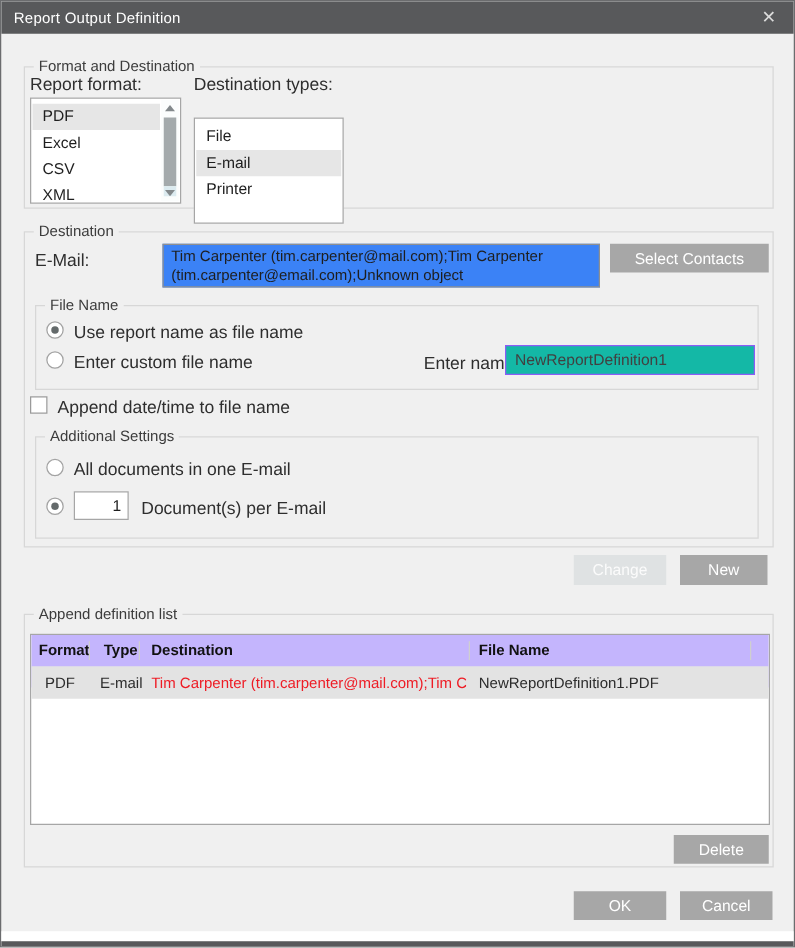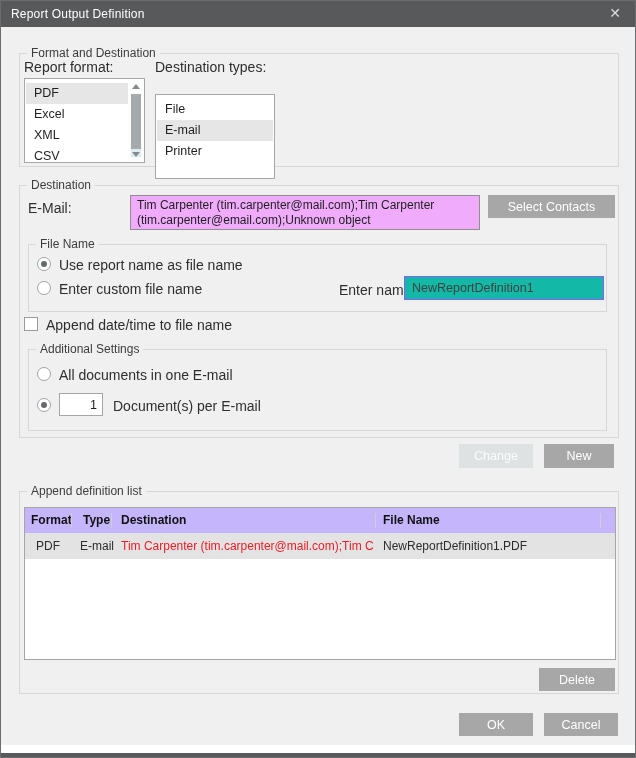--- a/index.html
+++ b/index.html
@@ -42,21 +42,21 @@
   .sb-thumb { position:absolute; left:2px; right:2px; top:14px; height:55px; background:#a4aaac; }
   .sb-track-rest { position:absolute; left:2px; right:2px; top:69px; height:8px; background:#dcebf0; }
 
   .btn {
     position:absolute; background:#a7a7a7; color:#ffffff; font-size:12.5px;
     text-align:center; border:none; font-family:"Liberation Sans", sans-serif; cursor:default;
   }
   .btn.disabled { background:#dfe2e3; color:#fbfbfb;text-align:center; }
 
   .textbox-multiline {
-    position:absolute; background:#f0abfc; border:1px solid #8f8f8f;
+    position:absolute; background:#3b82f6; border:1px solid #8f8f8f;
     font-size:12px; line-height:15px; color:#1e1e1e; padding:2px 6px; overflow:hidden;
   }
   .input-plain {
     position:absolute; border:1px solid #8b5cf6; background:#14b8a6; color:#414141;
     font-size:12.5px; padding:0 7px; font-family:"Liberation Sans", sans-serif;
   }
   .input-white {
     position:absolute; border:1px solid #a6a6a6; background:#ffffff; color:#1e1e1e;
     font-size:12.5px; padding:0 5px; text-align:right; font-family:"Liberation Sans", sans-serif;
   }
@@ -83,22 +83,22 @@
   </div>
 
   <div class="groupbox" style="left:18px; top:52px; width:600px; height:114px;">
     <span class="group-label">Format and Destination</span>
 
     <span class="lbl" style="left:4px; top:5px;">Report format:</span>
     <div class="listbox has-sb" style="left:4px; top:24px; width:121px; height:85px;">
       <div class="items">
         <div class="lb-item selected">PDF</div>
         <div class="lb-item">Excel</div>
+        <div class="lb-item">CSV</div>
         <div class="lb-item">XML</div>
-        <div class="lb-item">CSV</div>
       </div>
       <div class="scrollbar">
         <div class="sb-up"></div>
         <div class="sb-thumb"></div>
         <div class="sb-track-rest"></div>
         <div class="sb-down"></div>
       </div>
     </div>
 
     <span class="lbl" style="left:135px; top:5px;">Destination types:</span>

